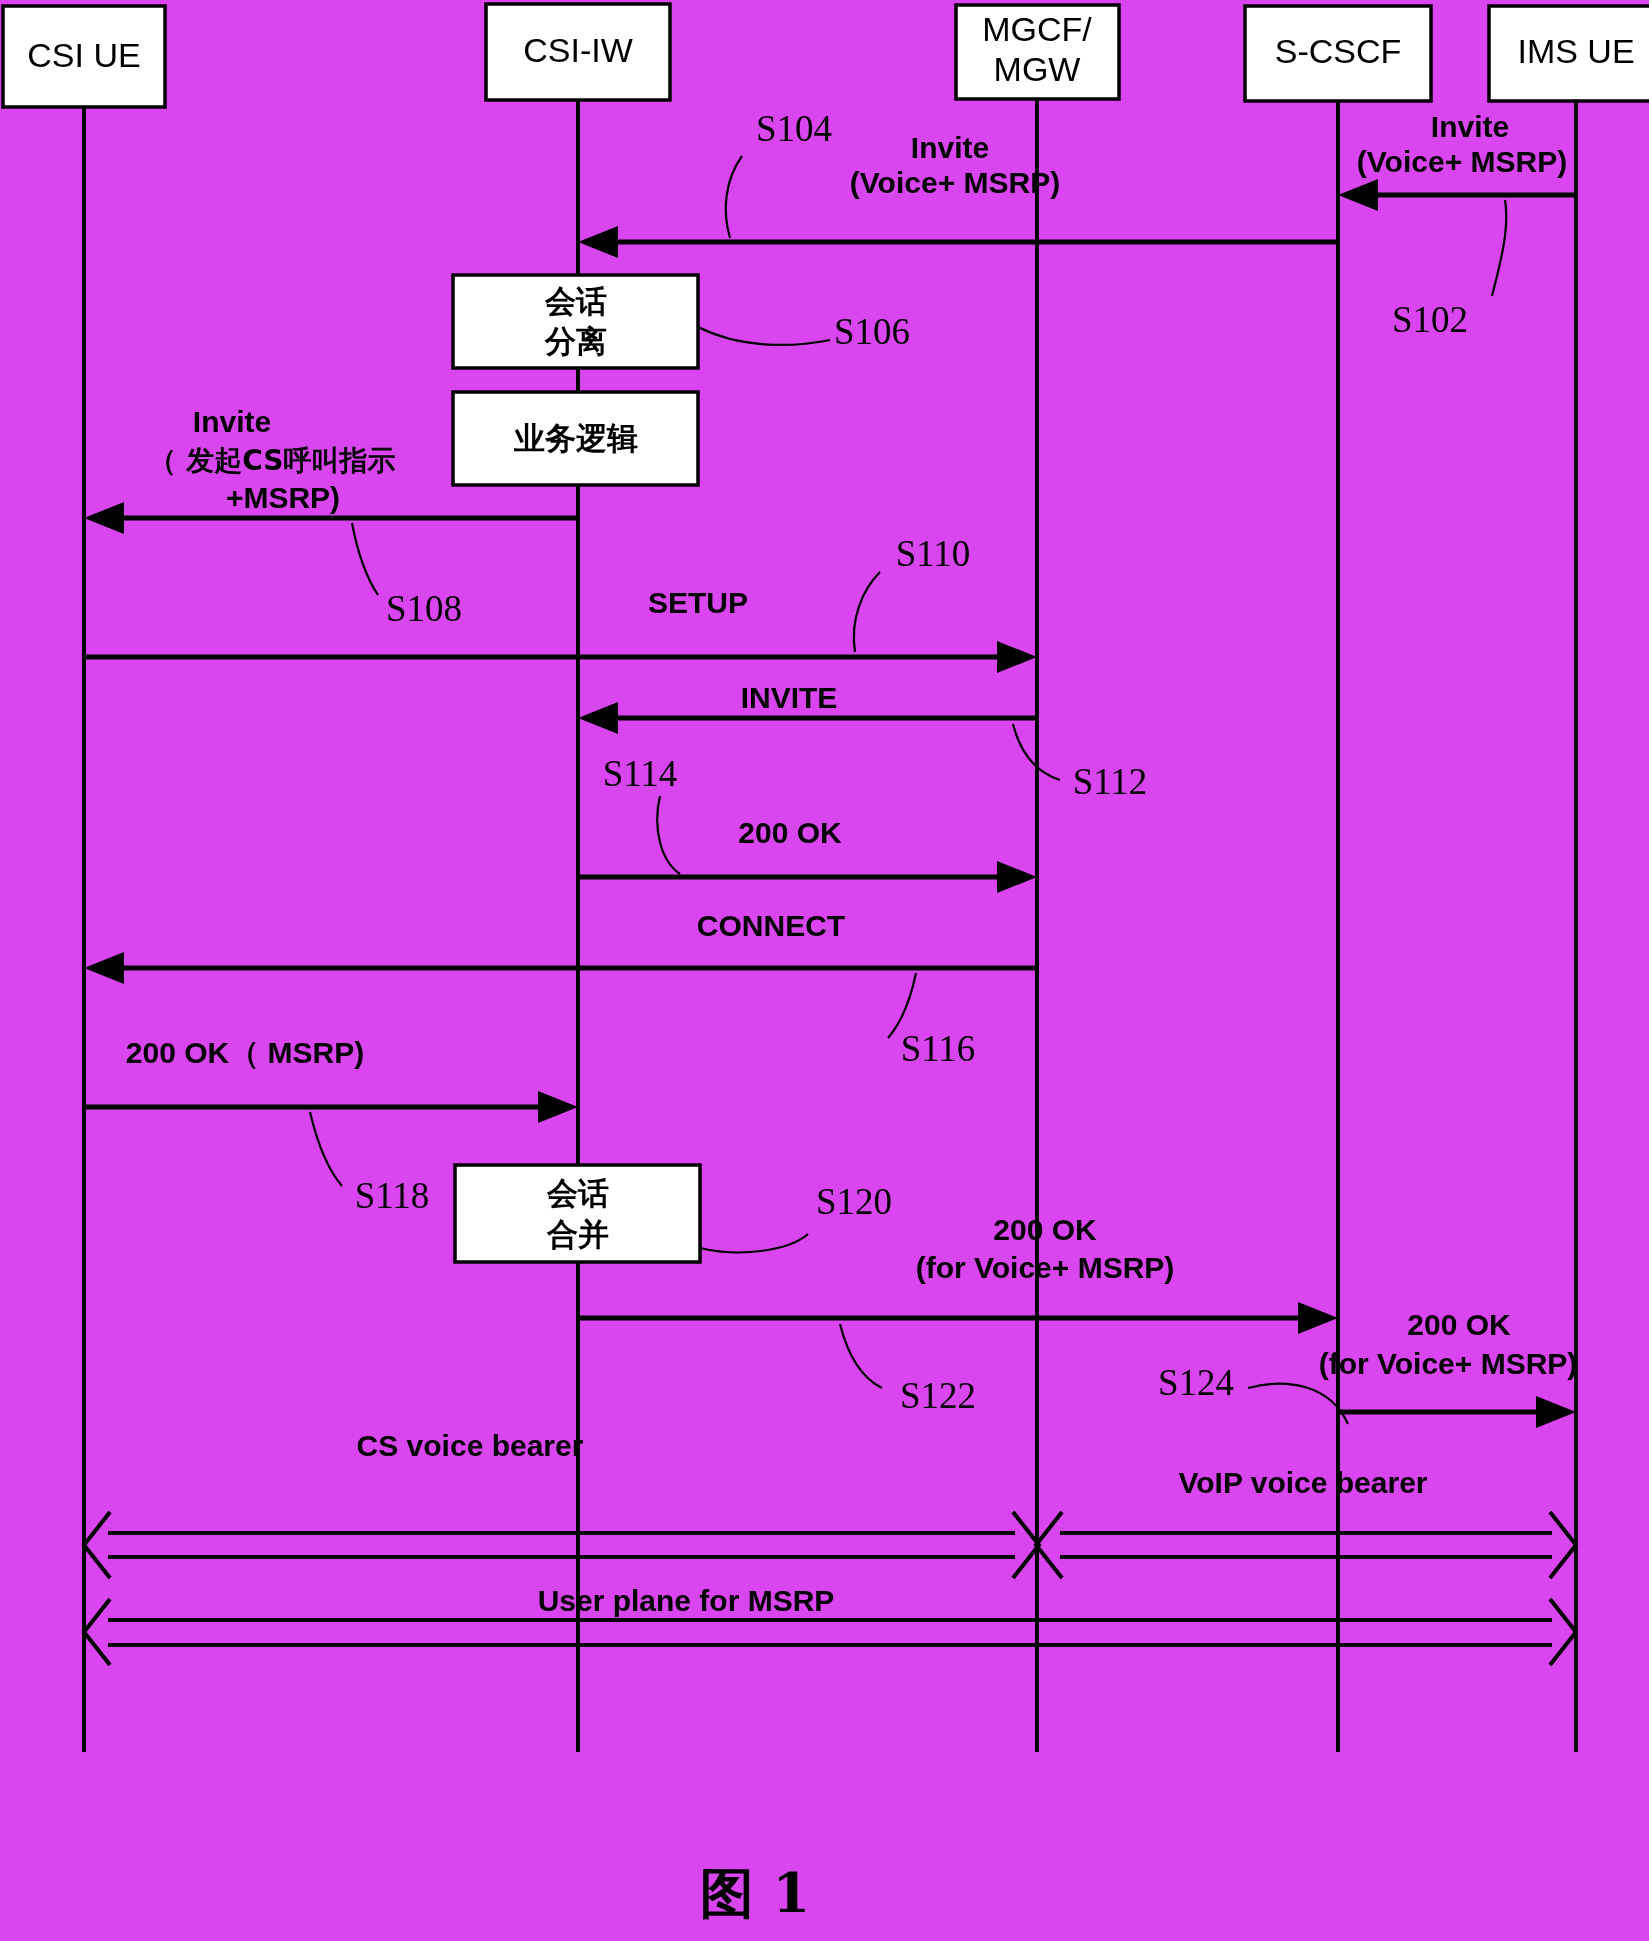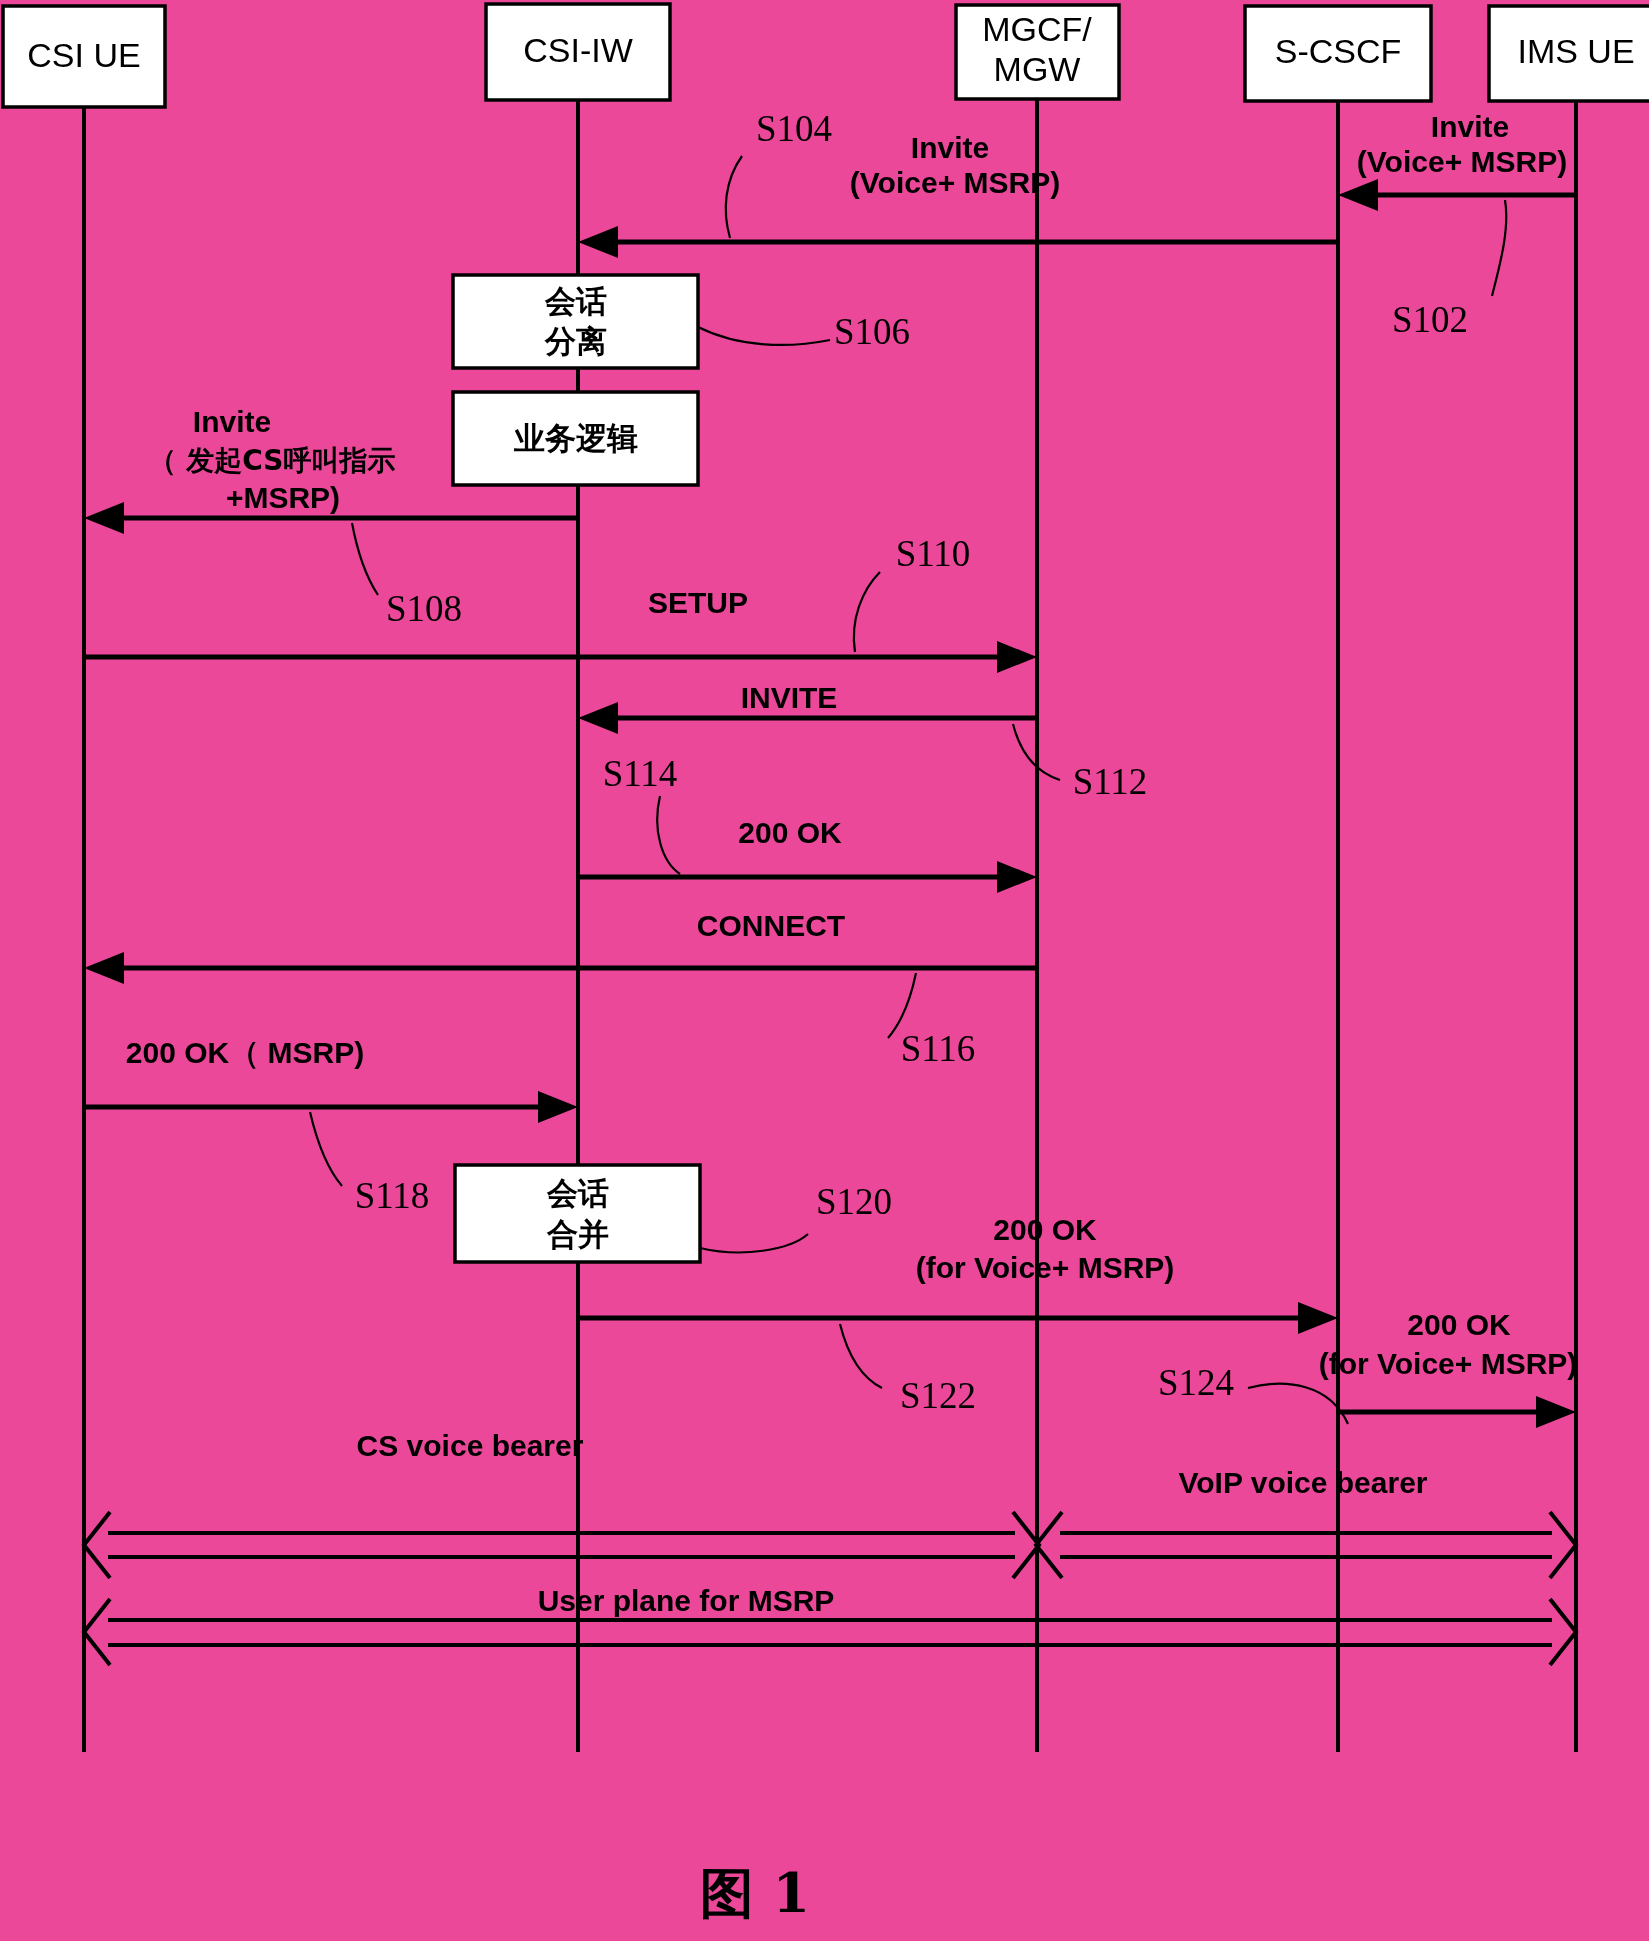--- a/index.html
+++ b/index.html
@@ -8,21 +8,21 @@
     background: #ffffff;
   }
   body {
     font-family: "Liberation Sans", sans-serif;
     color: #000000;
   }
   #page {
     position: relative;
     width: 1649px;
     height: 1941px;
-    background: #ec4899;
+    background: #d946ef;
     overflow: hidden;
   }
   #diagram-svg {
     position: absolute;
     left: 0;
     top: 0;
     width: 1649px;
     height: 1941px;
   }
   .lane-label {

